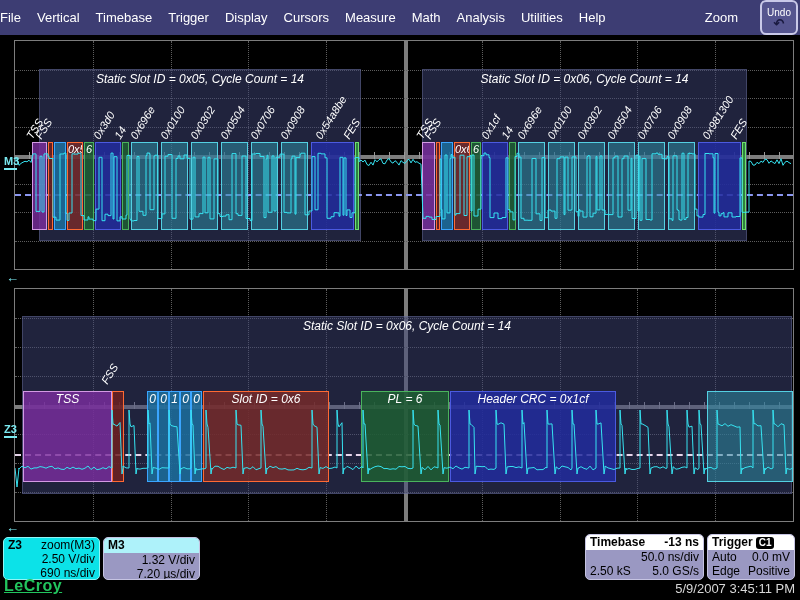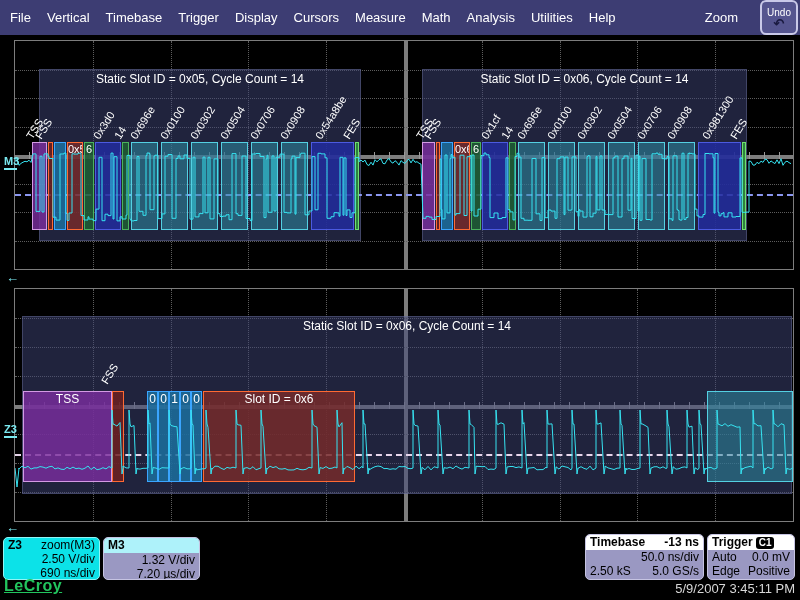--- a/index.html
+++ b/index.html
@@ -1,24 +1,24 @@
 <!DOCTYPE html>
 <html><head>
 <meta charset="utf-8">
 <style>
   html,body{margin:0;padding:0;}
   body{width:800px;height:600px;background:#000;font-family:"Liberation Sans",sans-serif;position:relative;overflow:hidden;}
   
-  .menubar{position:absolute;left:0;top:0;width:800px;height:35px;background:#3d3d73;display:flex;align-items:center;gap:16px;padding-left:10px;box-sizing:border-box;color:#fff;font-size:13px;}
+  .menubar{position:absolute;left:0;top:0;width:800px;height:35px;background:#3d3d73;display:flex;align-items:center;gap:16px;box-sizing:border-box;color:#fff;font-size:13px;}
   .menubar .mitem{cursor:default;white-space:nowrap;}
   .zoomlbl{margin-left:auto;white-space:nowrap;}
   .undobtn{width:34px;height:31px;margin:0 2px 0 6px;background:#55558f;border:2px solid #c9c9e8;border-radius:6px;color:#fff;font-size:10px;display:flex;flex-direction:column;align-items:center;justify-content:center;line-height:11px;}
   .undobtn .uicon{color:#1a1a40;font-size:13px;font-weight:bold;}
   
-  .grid{position:absolute;left:14px;width:778px;border:1px solid #7d7d7d;background:#000;overflow:hidden;}
+  .grid{position:absolute;left:14px;width:778px;border:1px solid #7d7d7d;background:#000;overflow:hidden;font-style:italic;}
   #gtop{top:40px;height:228px;}
   #gbot{top:288px;height:232px;}
   .vline,.hline{position:absolute;z-index:1;}
   .vline{top:0;bottom:0;width:0;border-left:1px dotted #5d5d5d;}
   .hline{left:0;right:0;height:0;border-top:1px dotted #5d5d5d;}
   .solidline{border-style:solid;border-color:#7d7d7d;}
   .ticks{position:absolute;left:0;right:0;height:7px;z-index:1;background:repeating-linear-gradient(90deg,transparent 0 14px,#9a9a9a 14px 15px);}
   .overlay{position:absolute;background:rgba(64,70,122,0.5);border:1px solid rgba(130,136,180,0.35);z-index:2;box-sizing:border-box;}
   .ftitle{position:absolute;top:2px;left:0;right:0;text-align:center;color:#fff;font-size:12px;white-space:nowrap;z-index:7;}
   .dashln{position:absolute;left:0;right:0;height:0;border-top:2px dashed #8b97f0;z-index:3;}
@@ -203,22 +203,28 @@
     </div>
     <div class="seg t-bit" style="left: 154px; top: 102px; width: 11px; height: 91px;">
       <div class="slabel">1</div>
     </div>
     <div class="seg t-bit" style="left: 165px; top: 102px; width: 11px; height: 91px;">
       <div class="slabel">0</div>
     </div>
     <div class="seg t-bit" style="left: 176px; top: 102px; width: 11px; height: 91px;">
       <div class="slabel">0</div>
     </div>
-    <div class="seg t-slot" style="left: 188px; top: 102px; width: 152px; height: 91px;">
+    <div class="seg t-slot" style="left: 188px; top: 102px; width: 126px; height: 91px;">
       <div class="slabel">Slot ID = 0x6</div>
+    </div>
+    <div class="seg t-pl" style="left: 346px; top: 102px; width: 88px; height: 91px;">
+      <div class="slabel">PL = 6</div>
+    </div>
+    <div class="seg t-crc" style="left: 435px; top: 102px; width: 166px; height: 91px;">
+      <div class="slabel">Header CRC = 0x1cf</div>
     </div>
     <div class="seg t-data" style="left: 692px; top: 102px; width: 86px; height: 91px;"></div>
     <div class="rot" style="left: 94px; top: 85px;">FSS</div>
     <svg width="778" height="232" class="wavesvg">
       <path d="M0,179 L2,198 L4,179 L4,179.9 L7,177.2 L10,178.8 L13,177.3 L16,180.1 L19,178.9 L22,178.9 L25,177.6 L28,178.1 L31,179.2 L34,177.8 L37,177.3 L40,179.9 L43,178.9 L46,180.2 L49,180.5 L52,178.3 L55,179.8 L58,178.1 L61,179.7 L64,179.1 L67,180.3 L70,179.2 L73,177.0 L76,180.5 L79,178.2 L82,180.7 L85,180.1 L88,178.7 L91,179.9 L94,177.6 L97,179 L97,121 L98,135 L99,135.3 L102,137.1 L105,133.5 L107,185 L108,179 L108,177.0 L111,178.9 L114,179 L114,121 L115,135 L116,137.8 L119,136.5 L121,185 L122,179 L122,179.7 L125,180.1 L128,179.3 L131,179.3 L133,179 L133,121 L134,135 L135,133.9 L137,185 L138,179 L138,178.5 L141,179.1 L144,180.4 L147,178.7 L150,178.9 L153,179.0 L154,179 L154,121 L155,135 L156,136.4 L159,137.4 L162,137.8 L165,185 L166,179 L166,179.7 L169,178.5 L172,179.8 L175,179.8 L176,179 L176,121 L177,135 L178,135.8 L180,185 L181,179 L181,180.9 L184,180.5 L187,179.9 L190,179.7 L191,179 L191,121 L192,135 L193,138.3 L196,185 L197,179 L197,180.1 L200,177.2 L203,177.3 L206,179.2 L209,180.5 L212,178.4 L215,179.2 L218,178.2 L221,179 L221,121 L222,135 L223,135.8 L226,136.3 L228,185 L229,179 L229,179.3 L232,178.6 L235,180.0 L238,177.7 L241,180.8 L244,179.6 L246,179 L246,121 L247,135 L248,137.3 L251,185 L252,179 L252,180.1 L255,177.2 L258,178.6 L261,177.6 L264,179.8 L267,180.1 L270,179.5 L273,180.9 L276,181.0 L279,180.9 L282,179.3 L285,180.5 L288,180.8 L291,180.3 L294,178.3 L297,179 L297,121 L298,135 L299,136.6 L302,138.2 L304,185 L305,179 L305,178.6 L308,179.4 L311,177.6 L314,179.5 L317,179.2 L320,178.0 L322,179 L322,121 L323,135 L324,137.9 L327,133.7 L328,185 L329,179 L329,180.4 L332,177.4 L335,178.7 L338,180.6 L341,177.1 L344,179.7 L347,177.4 L348,179 L348,121 L349,135 L350,134.9 L353,185 L354,179 L354,181.0 L357,179.1 L360,177.7 L363,177.0 L366,177.6 L369,179.6 L372,179.5 L375,180.3 L378,179.8 L381,180.2 L384,177.5 L387,177.8 L390,177.5 L393,179.4 L396,179.7 L398,179 L398,121 L399,135 L400,136.4 L403,137.1 L406,185 L407,179 L407,178.3 L410,180.8 L413,177.4 L416,180.9 L419,177.8 L422,178.5 L423,179 L423,121 L424,135 L425,136.0 L428,185 L429,179 L429,178.7 L432,179.2 L435,178.1 L438,179.7 L441,177.0 L444,178.9 L447,180.1 L450,178.3 L453,178.8 L454,179 L454,121 L455,135 L456,135.3 L459,138.4 L460,185 L461,179 L461,177.3 L464,177.4 L467,177.7 L470,177.5 L473,180.5 L476,180.1 L479,180.4 L481,179 L481,121 L482,135 L483,135.4 L486,133.8 L489,135.2 L491,185 L492,179 L492,178.0 L495,177.5 L498,177.5 L501,178.6 L504,177.9 L507,179 L507,121 L508,135 L509,133.6 L512,185 L513,179 L513,179.2 L516,178.9 L519,178.5 L522,180.8 L525,180.6 L528,180.6 L531,178.2 L532,179 L532,121 L533,135 L534,135.1 L537,134.9 L540,185 L541,179 L541,177.8 L544,180.1 L547,177.0 L550,177.8 L553,178.5 L556,180.9 L557,179 L557,121 L558,135 L559,135.1 L562,185 L563,179 L563,179.3 L566,177.7 L569,179.4 L572,180.3 L575,177.1 L578,180.9 L581,179 L581,121 L582,135 L583,135.1 L586,133.9 L589,185 L590,179 L590,177.1 L593,178.9 L596,179.7 L599,180.5 L602,179.2 L605,179 L605,121 L606,135 L607,136.4 L610,185 L611,179 L611,180.5 L614,179.5 L617,180.5 L620,180.4 L623,179.4 L625,179 L625,121 L626,135 L627,134.8 L630,136.4 L633,138.3 L635,185 L636,179 L636,179.1 L639,177.8 L642,177.7 L645,179.2 L648,177.8 L651,179.5 L652,179 L652,121 L653,135 L654,137.8 L657,185 L658,179 L658,177.7 L661,180.2 L664,179.7 L667,178.3 L670,177.9 L672,179 L672,121 L673,135 L674,138.1 L677,137.2 L679,185 L680,179 L680,178.8 L683,180.6 L684,179 L684,121 L685,135 L686,135.6 L689,185 L690,179 L690,180.3 L693,178.8 L696,178.4 L699,180.1 L702,179 L702,121 L703,135 L704,135.4 L707,136.8 L710,134.6 L713,137.3 L716,135.7 L719,136.9 L722,138.2 L725,137.9 L726,185 L727,179 L727,180.4 L730,178.6 L733,177.9 L736,177.2 L738,179 L738,121 L739,135 L740,134.5 L743,136.9 L746,136.7 L749,185 L750,179 L750,180.8 L753,178.0 L756,179.9 L758,179 L758,121 L759,135 L760,134.8 L763,137.8 L766,134.7 L769,135.8 L771,185 L772,179 L772,179.5 L775,180.4 L778,179" fill="none" stroke="#36e3f1" stroke-width="1"></path>
     </svg>
   </div>
 
 <div class="tracetag" style="left:4px;top:155px;">M3</div>
 <div class="tracetag" style="left:4px;top:423px;">Z3</div>

